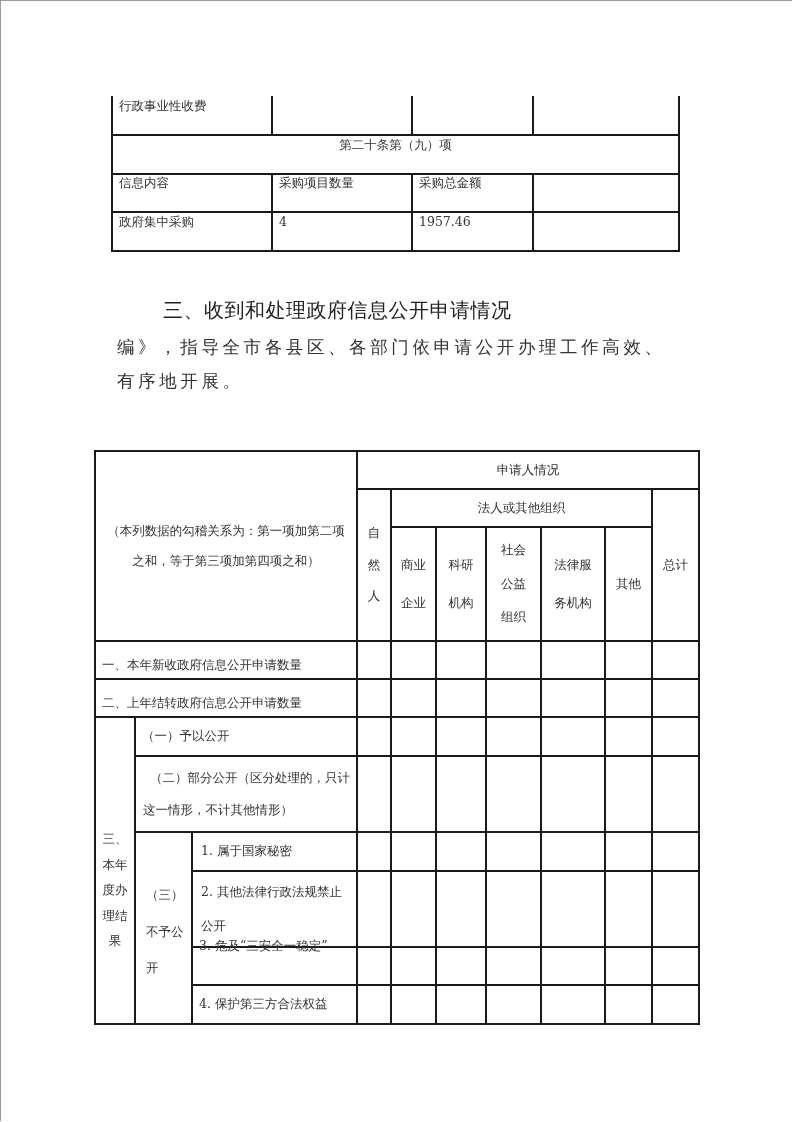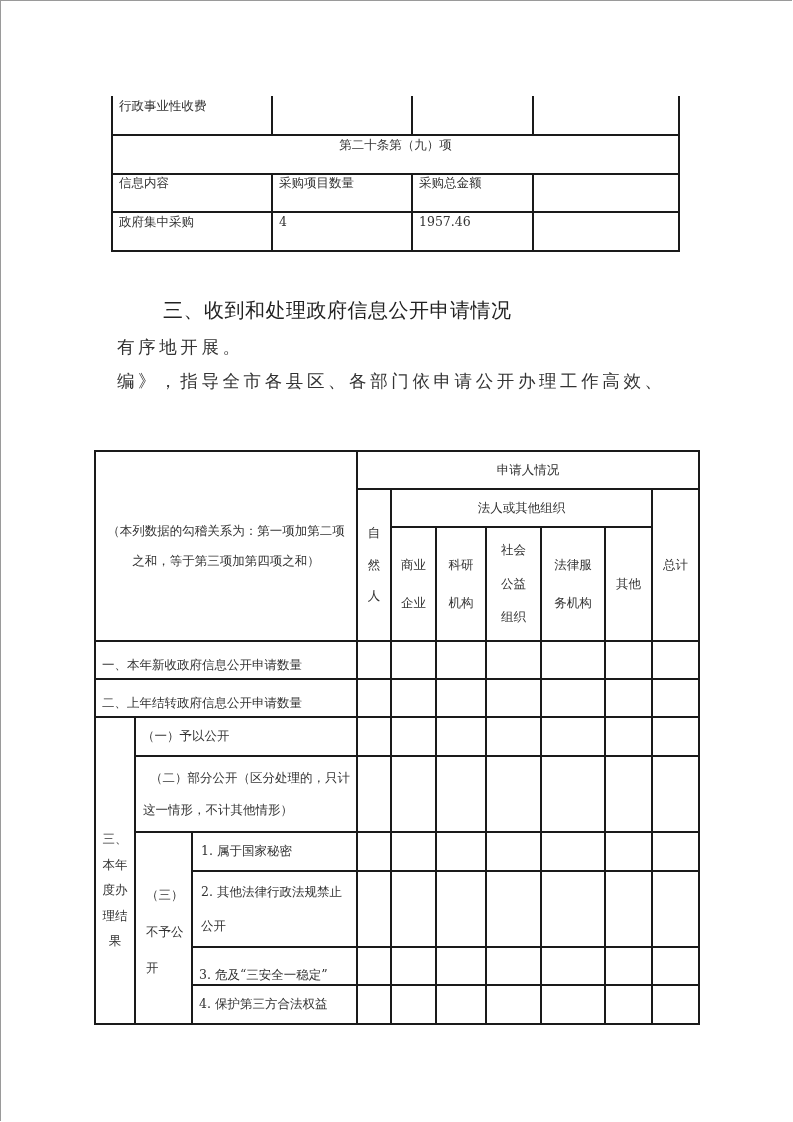--- a/index.html
+++ b/index.html
@@ -70,22 +70,22 @@
   <div class="cell left bottom" style="left:534px; top:175px; width:144px; height:36px;"></div>
 
   <div class="cell left bottom" style="left:113px; top:213px; width:158px; height:37px;">政府集中采购</div>
   <div class="cell left bottom" style="left:273px; top:213px; width:138px; height:37px;">4</div>
   <div class="cell left bottom" style="left:413px; top:213px; width:119px; height:37px;">1957.46</div>
   <div class="cell left bottom" style="left:534px; top:213px; width:144px; height:37px;"></div>
 </div>
 
 <div class="heading">三、收到和处理政府信息公开申请情况</div>
 <div class="para">
+  <div>编》，指导全市各县区、各部门依申请公开办理工作高效、</div>
   <div>有序地开展。</div>
-  <div>编》，指导全市各县区、各部门依申请公开办理工作高效、</div>
 </div>
 
 <div id="request-table">
 
   <div class="hline" style="left:94px; top:450px; width:606px;"></div>
   <div class="hline" style="left:94px; top:1023px; width:606px;"></div>
   <div class="vline" style="left:94px; top:450px; height:575px;"></div>
   <div class="vline" style="left:698px; top:450px; height:575px;"></div>
 
   <div class="hline" style="left:357px; top:488px; width:343px;"></div>
@@ -163,21 +163,21 @@
     <span>（三）</span>
     <span>不予公</span>
     <span>开</span>
   </div>
 
   <div class="cell left" style="left:193px; top:833px; width:163px; height:37px; padding-left:8px;">1. 属于国家秘密</div>
   <div class="cell vstack" style="left:193px; top:872px; width:163px; height:74px; align-items:flex-start; padding-left:8px; gap:22px;">
     <span>2. 其他法律行政法规禁止</span>
     <span>公开</span>
   </div>
-  <div class="cell left" style="left:193px; top:957px; width:163px; height:36px; ">3. 危及“三安全一稳定”</div>
+  <div class="cell left" style="left:193px; top:928px; width:163px; height:36px; ">3. 危及“三安全一稳定”</div>
   <div class="cell left" style="left:193px; top:986px; width:163px; height:37px; ">4. 保护第三方合法权益</div>
 
 <div class="cell center" style="left: 358px; top: 642px; width: 32px; height: 36px;"></div>
     <div class="cell center" style="left: 392px; top: 642px; width: 43px; height: 36px;"></div>
     <div class="cell center" style="left: 437px; top: 642px; width: 48px; height: 36px;"></div>
     <div class="cell center" style="left: 487px; top: 642px; width: 53px; height: 36px;"></div>
     <div class="cell center" style="left: 542px; top: 642px; width: 62px; height: 36px;"></div>
     <div class="cell center" style="left: 606px; top: 642px; width: 45px; height: 36px;"></div>
     <div class="cell center" style="left: 653px; top: 642px; width: 45px; height: 36px;"></div>
     <div class="cell center" style="left: 358px; top: 680px; width: 32px; height: 36px;"></div>

